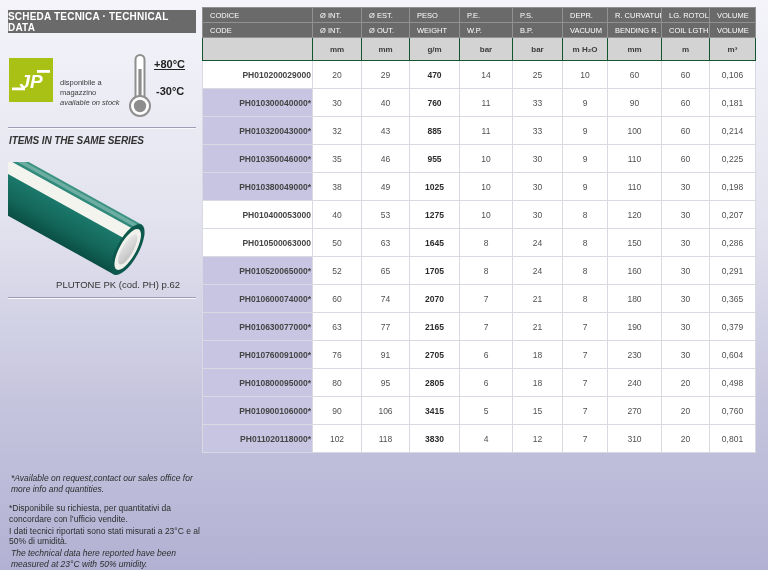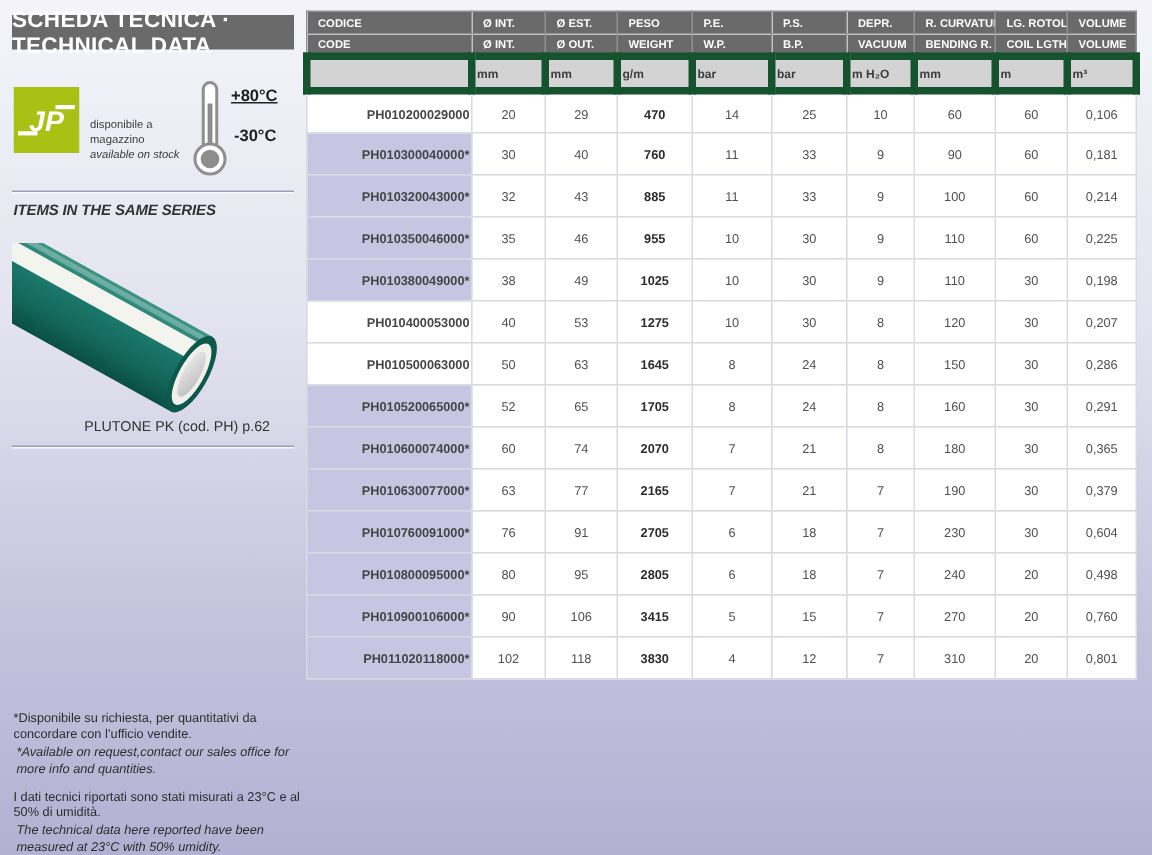--- a/index.html
+++ b/index.html
@@ -5,21 +5,21 @@
   * { box-sizing: border-box; }
   html, body { margin:0; padding:0; }
   body {
     width:768px; height:570px; overflow:hidden; position:relative;
     font-family:"Liberation Sans", sans-serif;
     background: linear-gradient(180deg,#f4f4fa 0%, #e3e3ef 38%, #c6c5de 70%, #b2b1d3 100%);
   }
   
   .title-bar{
     position:absolute; left:8px; top:10px; width:188px; height:23px;
-    background:#6a6a6a; color:#fff; font-size:15px; font-weight:bold;
+    background:#6a6a6a; color:#fff; font-size:10px; font-weight:bold;
     display:flex; align-items:center; justify-content:center; letter-spacing:.2px;
   }
   .stock-row{ position:absolute; left:8px; top:56px; width:188px; height:60px; }
   .jp-logo{ position:absolute; left:1px; top:2px; }
   .stock-text{ position:absolute; left:52px; top:22px; width:70px; font-size:7.5px; color:#3c3c3c; line-height:1.3; }
   .stock-text .en{ font-style:italic; }
   .thermo{ position:absolute; left:120px; top:-3px; }
   .temp-max{ position:absolute; left:146px; top:2px; font-size:11px; font-weight:bold; color:#222;text-decoration:underline; }
   .temp-min{ position:absolute; left:148px; top:29px; font-size:11px; font-weight:bold; color:#222; }
   .divider{ position:absolute; left:8px; width:188px; height:2px;
@@ -33,25 +33,25 @@
   .footnotes{ position:absolute; left:9px; top:473px; width:192px; font-size:8.5px; color:#2d2d2d; line-height:1.28; }
   .footnotes .fn{ margin:0 0 1px 0; }
   .footnotes .it{ font-style:normal; }
   .footnotes .en{ font-style:italic; padding-left:2px; margin-bottom:8px; }
   
   table.spec{ position:absolute; left:202px; top:7px; width:553px;
     border-collapse:collapse; table-layout:fixed; }
   col.c0{width:110px} col.c1{width:49px} col.c2{width:48px} col.c3{width:50px}
   col.c4{width:53px} col.c5{width:50px} col.c6{width:45px} col.c7{width:54px}
   col.c8{width:48px} col.c9{width:46px}
-  th{ background:#6a6a6a; color:#fff; font-size:7.5px; font-weight:bold;
+  th{ background:#6a6a6a; color:#fff; font-size:7.5px; font-weight:normal;
       text-align:left; padding:0 2px 0 7px; height:15px; border:1px solid #919191;
       white-space:nowrap; overflow:hidden; }
   tr.units td{ background:#d3d3d3; color:#3c3c3c; font-size:8px; font-weight:bold;
-      text-align:left; height:23px; border:5px solid #14532d; }
+      text-align:center; height:23px; border:1px solid #14532d; }
   tbody td{ background:#fff; font-size:8.5px; color:#505050; text-align:center;
       height:28px; border:1px solid #d9d9e2; }
   tbody td.code{ text-align:right; padding-left:7px; font-weight:bold; color:#454545; }
   tbody td.weight{ font-weight:bold; color:#2c2c2c; }
   tbody td.code.green{ background:var(--hl-green,#b1c80f); }
   tbody td.code.lavender{ background:var(--hl-lavender,#c7c5e2); }
 </style>
 </head>
 <body>
 
@@ -110,22 +110,22 @@
       <ellipse cx="128" cy="56.5" rx="5.6" ry="17" fill="url(#holeg)"></ellipse>
     </g>
   </svg>
 </div>
 
 <div class="product-caption">PLUTONE PK (cod. PH) p.62</div>
 
 <div class="divider" id="divider2"></div>
 
 <div class="footnotes">
+  <p class="fn en">*Available on request,contact our sales office for more info and quantities.</p>
   <p class="fn it">*Disponibile su richiesta, per quantitativi da concordare con l’ufficio vendite.</p>
-  <p class="fn en">*Available on request,contact our sales office for more info and quantities.</p>
   <p class="fn it">I dati tecnici riportati sono stati misurati a 23°C e al 50% di umidità.</p>
   <p class="fn en">The technical data here reported have been measured at 23°C with 50% umidity.</p>
 </div>
 
 <table class="spec">
   <colgroup>
     <col class="c0">
       <col class="c1">
       <col class="c2">
       <col class="c3">

